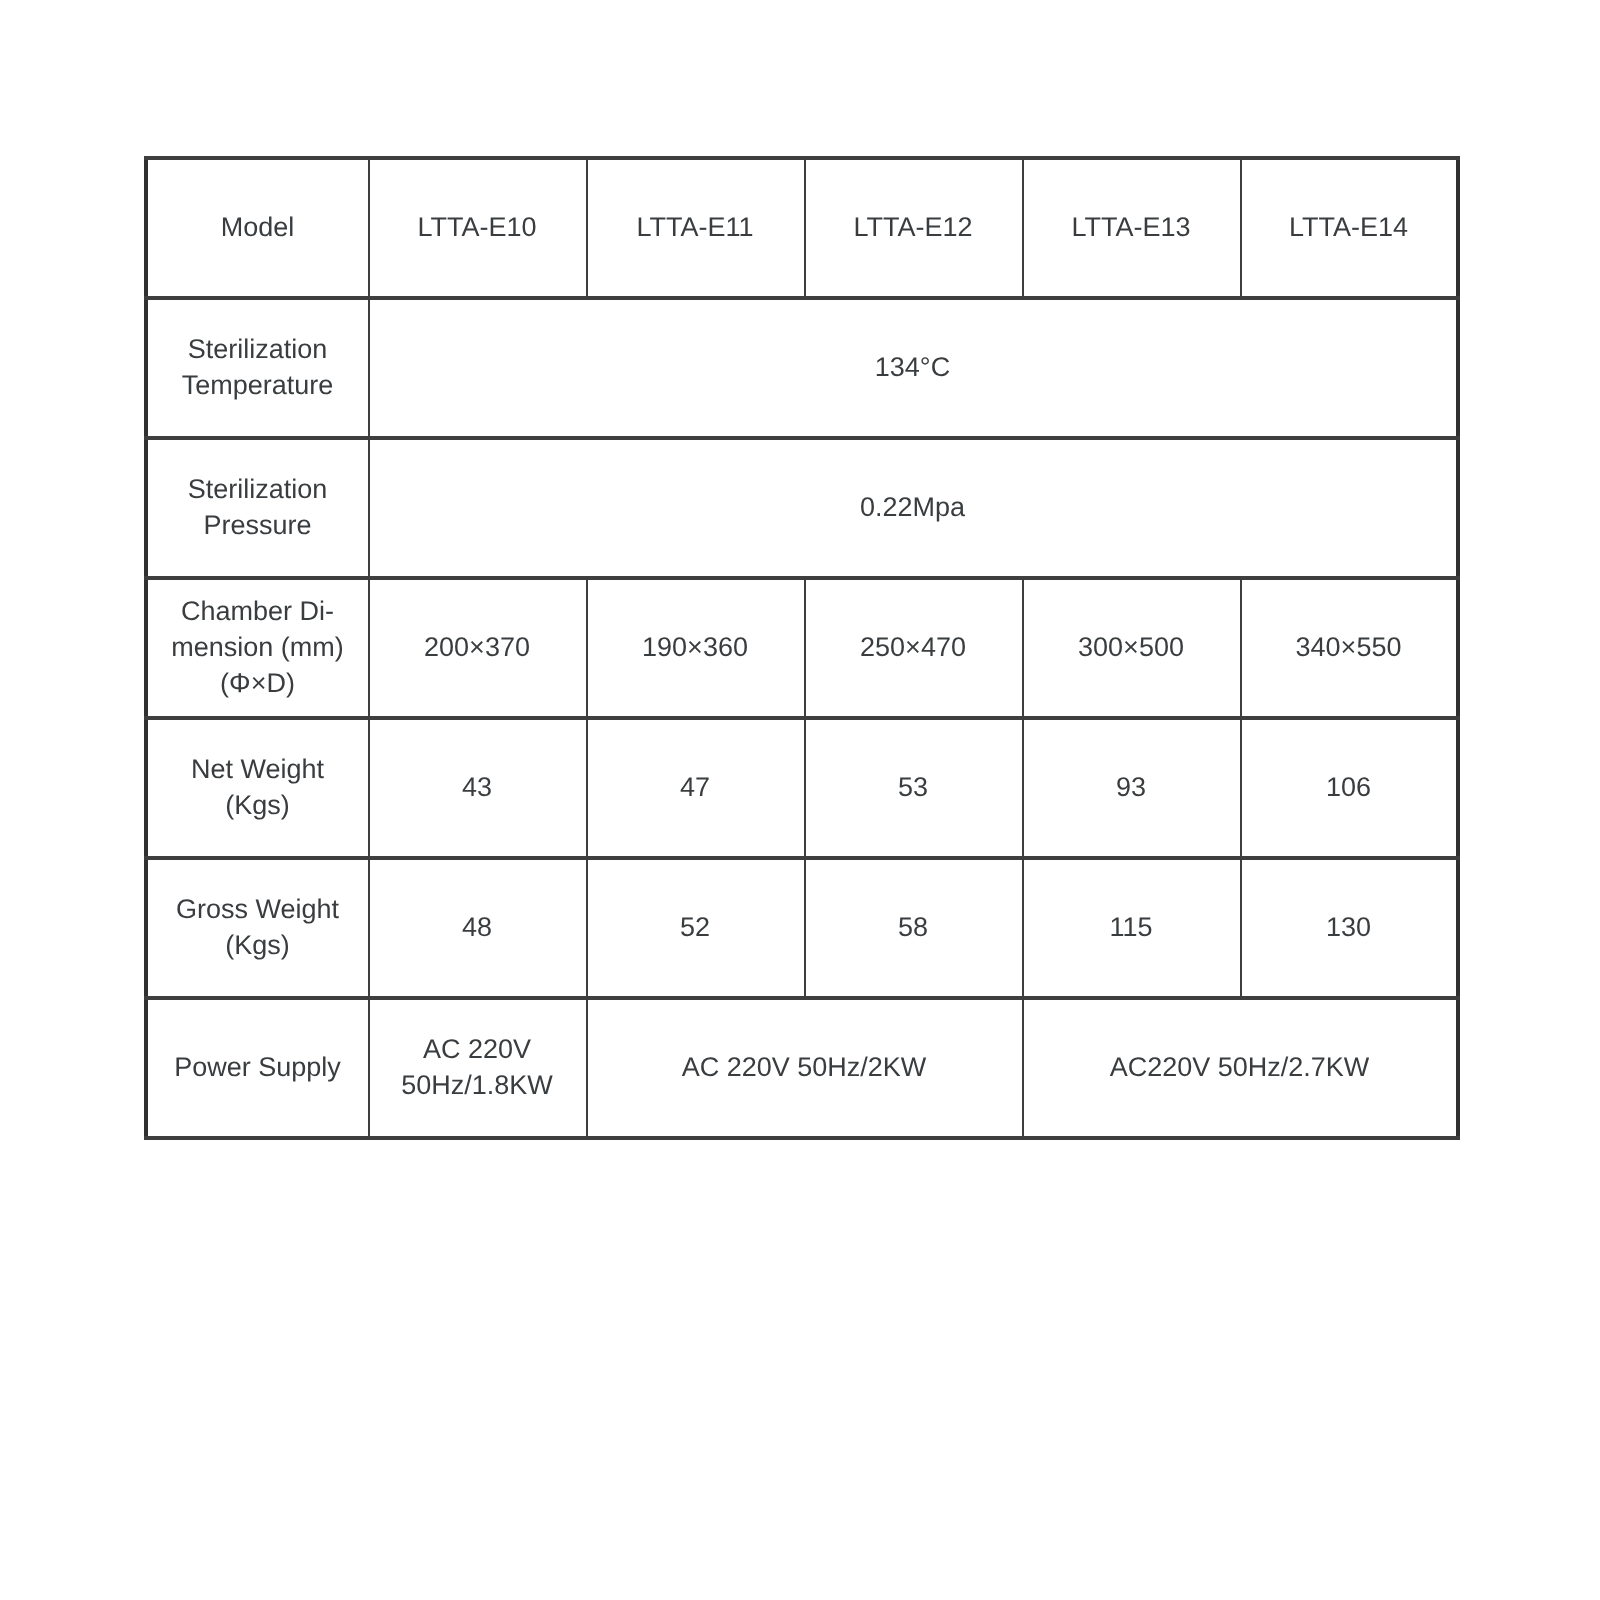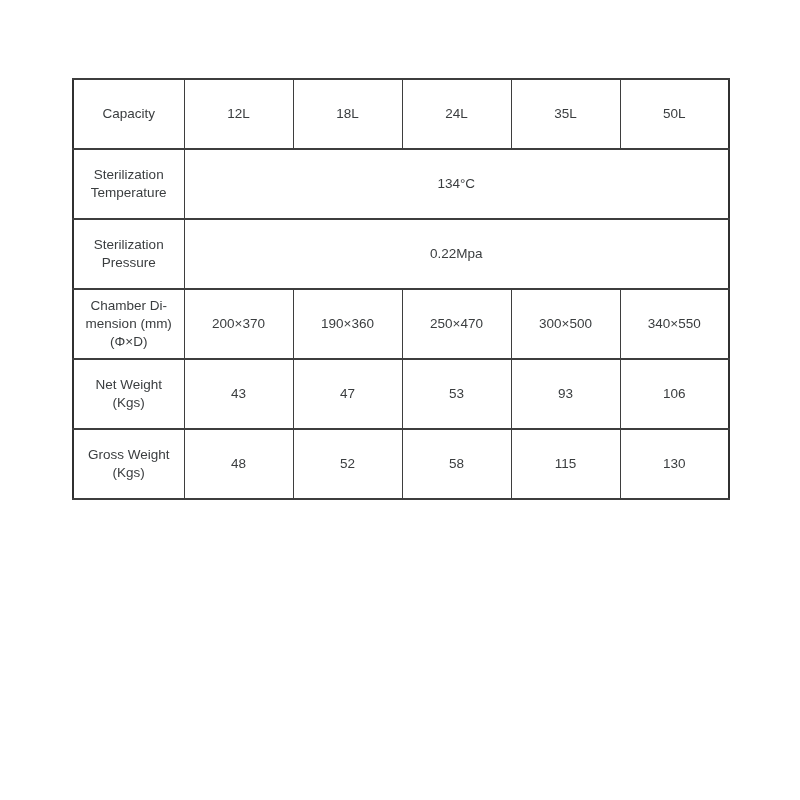--- a/index.html
+++ b/index.html
@@ -41,26 +41,26 @@
   <colgroup>
     <col style="width:111px">
       <col style="width:109px">
       <col style="width:109px">
     <col style="width:109px">
       <col style="width:109px">
       <col style="width:109px">
   </colgroup>
   <tbody>
     <tr>
-      <td>Capacity</td>
-      <td>12L</td>
-      <td>18L</td>
-      <td>24L</td>
-      <td>35L</td>
-      <td>50L</td>
+      <td>Model</td>
+      <td>LTTA-E10</td>
+      <td>LTTA-E11</td>
+      <td>LTTA-E12</td>
+      <td>LTTA-E13</td>
+      <td>LTTA-E14</td>
     </tr>
     <tr>
       <td>Sterilization
 Temperature</td>
       <td colspan="5">134°C</td>
     </tr>
     <tr>
       <td>Sterilization
 Pressure</td>
       <td colspan="5">0.22Mpa</td>
@@ -86,14 +86,21 @@
     </tr>
     <tr>
       <td>Gross Weight
 (Kgs)</td>
       <td>48</td>
       <td>52</td>
       <td>58</td>
       <td>115</td>
       <td>130</td>
     </tr>
+    <tr>
+      <td>Power Supply</td>
+      <td>AC 220V
+50Hz/1.8KW</td>
+      <td colspan="2">AC 220V 50Hz/2KW</td>
+      <td colspan="2">AC220V 50Hz/2.7KW</td>
+    </tr>
   </tbody>
 </table>
 
 </body></html>

